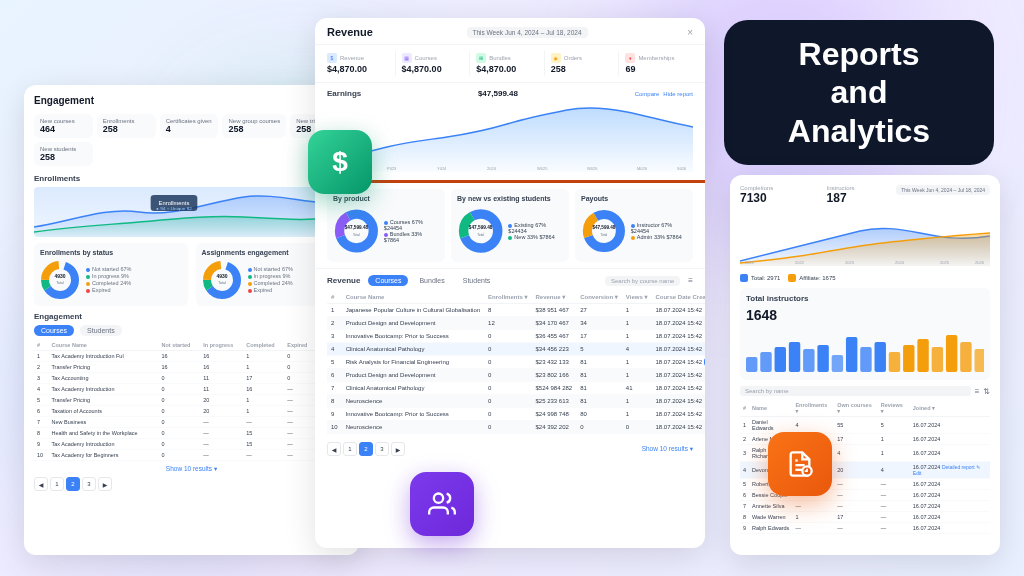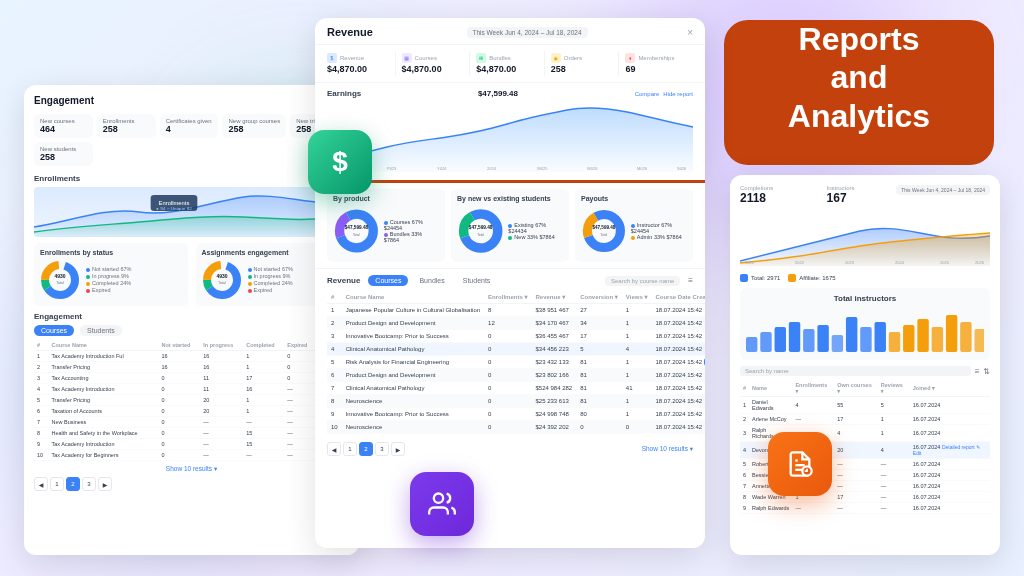--- a/index.html
+++ b/index.html
@@ -33,27 +33,27 @@
       width: 200px; height: 200px;
       background: #34d399;
       top: 100px; left: 200px;
     }
 
     
     .reports-panel {
       position: absolute;
       right: 30px;
       top: 20px;
-      background: #c2410c;
+      background: #0f172a;
       border-radius: 24px;
       padding: 30px 36px;
       width: 270px;
       height: 145px;
       display: flex;
-      align-items: flex-end;
+      align-items: center;
       justify-content: center;
     }
     .reports-title {
       color: white;
       font-size: 32px;
       font-weight: 800;
       line-height: 1.2;
       text-align: center;
     }
 
@@ -513,21 +513,21 @@
       border-radius: 2px;
     }
     .instructors-section {
       background: #f8fafc;
       border-radius: 6px;
       padding: 6px;
       margin-bottom: 6px;
     }
     .instructors-header {
       display: flex;
-      justify-content: center;
+      justify-content: flex-start;
       align-items: center;
       margin-bottom: 4px;
     }
     .instructors-title {
       font-size: 8px;
       font-weight: 600;
     }
     .instructors-count {
       font-size: 14px;
       font-weight: 700;
@@ -1075,26 +1075,26 @@
       </div>
       <div class="show-results">Show 10 results ▾</div>
     </div>
   </div>
 </div>
 
 <div class="card analytics-card">
   <div class="analytics-header">
     <div class="analytics-metric">
       <div class="analytics-metric-label">Completions</div>
-      <div class="analytics-metric-value">2118</div>
+      <div class="analytics-metric-value">7130</div>
     </div>
     <div style="width:1px;background:#f3f4f6;margin:0 8px;"></div>
     <div class="analytics-metric">
       <div class="analytics-metric-label">Instructors</div>
-      <div class="analytics-metric-value">167</div>
+      <div class="analytics-metric-value">187</div>
     </div>
     <div class="this-week-badge" style="font-size:5px;white-space:nowrap;">This Week  Jun 4, 2024 – Jul 18, 2024</div>
   </div>
 
   <svg class="line-chart-small" viewBox="0 0 250 55" preserveAspectRatio="none">
     <defs>
       <linearGradient id="blueGrad" x1="0" y1="0" x2="0" y2="1">
         <stop offset="0%" stop-color="#3b82f6" stop-opacity="0.4"></stop>
         <stop offset="100%" stop-color="#3b82f6" stop-opacity="0.05"></stop>
       </linearGradient>
@@ -1123,20 +1123,21 @@
     <div class="legend-item">
       <span class="legend-color" style="background:#f59e0b;"></span>
       <span>Affiliate: 1675</span>
     </div>
   </div>
 
   <div class="instructors-section">
     <div class="instructors-header">
       <span class="instructors-title">Total instructors</span>
     </div>
+    <div class="instructors-count">1648</div>
     <svg class="instructors-chart" viewBox="0 0 250 45" preserveAspectRatio="none">
       <rect x="0" y="30" width="12" height="15" fill="#3b82f6" rx="2" opacity="0.8"></rect>
       <rect x="15" y="25" width="12" height="20" fill="#3b82f6" rx="2" opacity="0.8"></rect>
       <rect x="30" y="20" width="12" height="25" fill="#3b82f6" rx="2"></rect>
       <rect x="45" y="15" width="12" height="30" fill="#3b82f6" rx="2"></rect>
       <rect x="60" y="22" width="12" height="23" fill="#3b82f6" rx="2" opacity="0.8"></rect>
       <rect x="75" y="18" width="12" height="27" fill="#3b82f6" rx="2"></rect>
       <rect x="90" y="28" width="12" height="17" fill="#3b82f6" rx="2" opacity="0.7"></rect>
       <rect x="105" y="10" width="12" height="35" fill="#3b82f6" rx="2"></rect>
       <rect x="120" y="20" width="12" height="25" fill="#3b82f6" rx="2" opacity="0.8"></rect>

